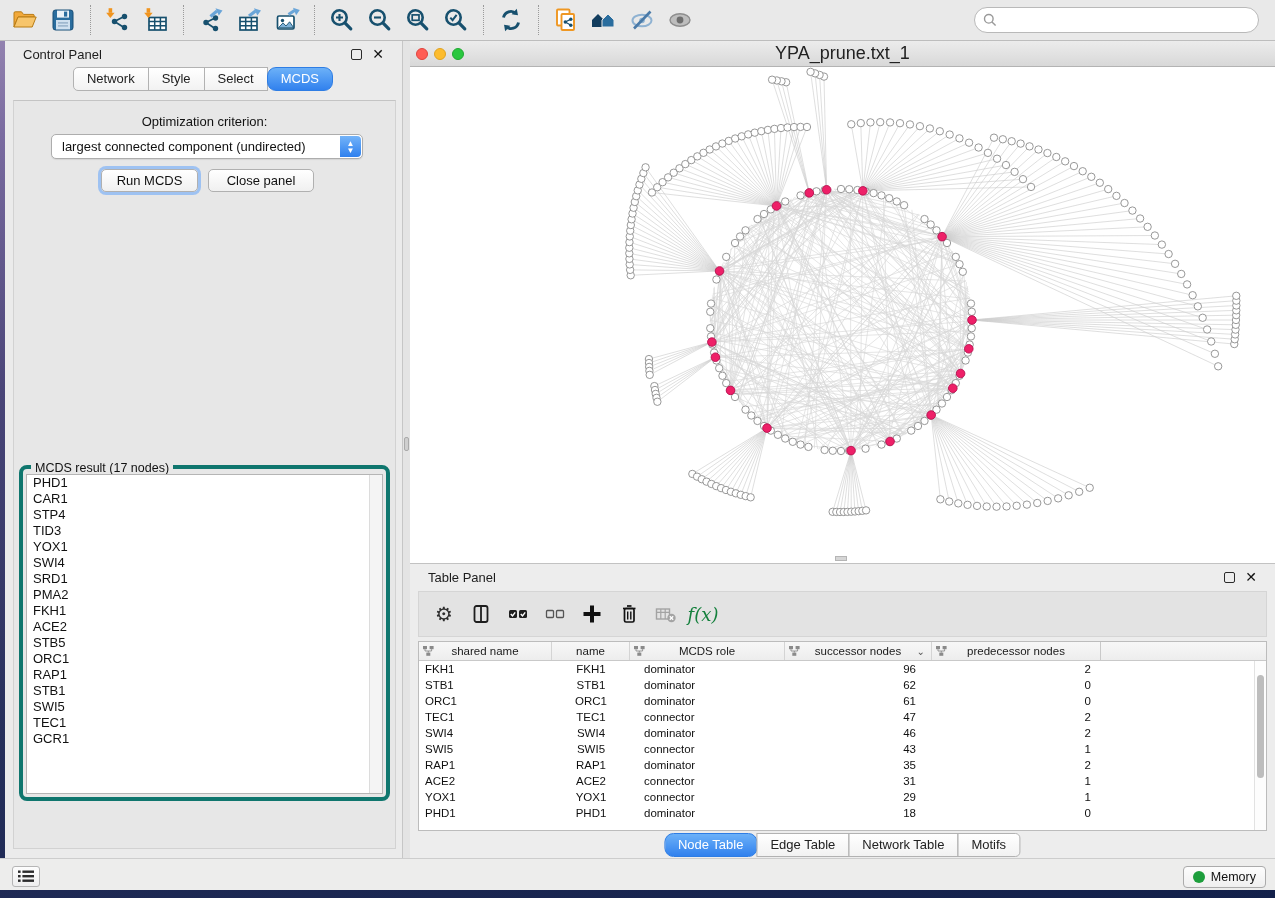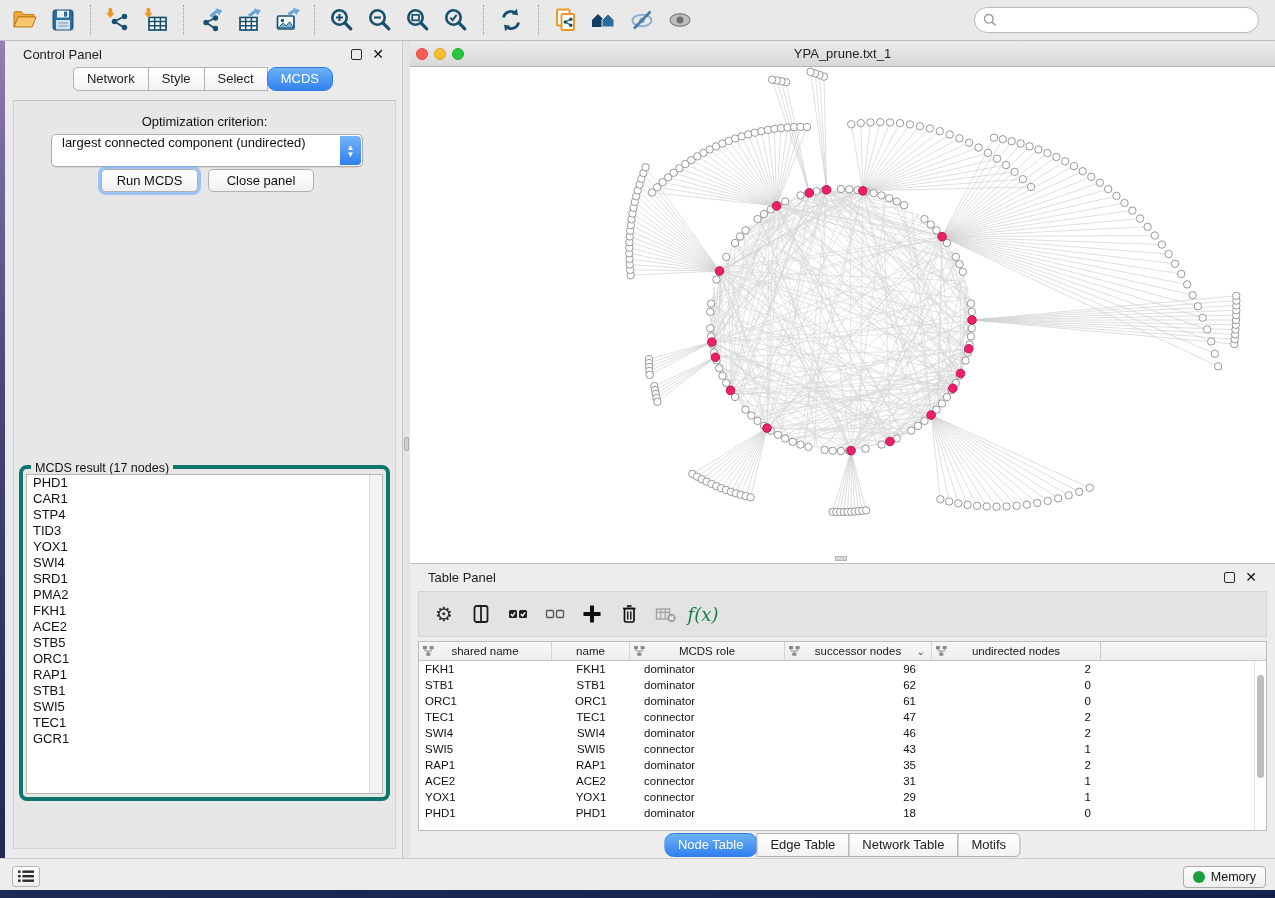--- a/index.html
+++ b/index.html
@@ -21,39 +21,39 @@
   .panel-hdr .spacer { flex:1; }
   .float-btn { width:11px; height:11px; border:1.6px solid #2b2b2b; border-radius:2px; margin-right:10px; }
   .close-btn { font-size:14px; font-weight:bold; color:#111; line-height:11px; }
   .seg-tabs { display:flex; justify-content:center; }
   .seg { font-size:13px; color:#222; background:linear-gradient(#ffffff,#f2f2f2); border:1px solid #b2b2b2; padding:3px 13px 4px; margin-left:-1px; }
   .seg.first { border-radius:5px 0 0 5px; }
   .seg.last { border-radius:0 5px 5px 0; }
   .seg.sel { background:linear-gradient(#6cb1f8,#3181ee); color:#fff; border-color:#2e7de4; border-radius:9px; }
   #cp-content { left:8px; top:59px; width:383px; height:749px; background:#e7e7e7; border:1px solid #d2d2d2; border-top-color:#c4c4c4; }
   #opt-label { top:13px; width:100%; text-align:center; font-size:13px; color:#111; }
-  #criterion { left:37px; top:33px; width:312px; height:33px; background:#fff; border:1px solid #adadad; border-radius:5px; font-size:13px; color:#111; display:flex; padding-left:10px; box-shadow:0 1px 1px rgba(0,0,0,.08); }
+  #criterion { left:37px; top:33px; width:312px; height:25px; background:#fff; border:1px solid #adadad; border-radius:5px; font-size:13px; color:#111; display:flex; align-items:center; padding-left:10px; box-shadow:0 1px 1px rgba(0,0,0,.08); }
   #criterion .stepper { position:absolute; right:1px; top:1px; bottom:1px; width:21px; border-radius:0 4px 4px 0; background:linear-gradient(#74b4f9,#2f80ee); color:#fff; display:flex; flex-direction:column; align-items:center; justify-content:center; font-size:8px; line-height:7px; }
   .mac-btn { height:23px; background:linear-gradient(#ffffff,#f0f0f0); border:1px solid #b0b0b0; border-radius:5px; font-size:13px; color:#111; display:flex; align-items:center; justify-content:center; }
   #run-btn { left:87px; top:68px; width:97px; box-shadow:0 0 0 3px rgba(110,170,250,.6); }
   #close-panel-btn { left:194px; top:68px; width:106px; }
   #result-group { left:5px; top:364px; width:371px; height:336px; border:4px solid #0f766e; border-radius:8px; }
   #result-title { position:absolute; top:-8px; left:8px; background:#e7e7e7; padding:0 4px; font-size:12.5px; color:#111; }
   #result-list { position:absolute; left:3px; top:5px; right:3px; bottom:3px; background:#fff; border:1px solid #b5b5b5; overflow:hidden; }
   #result-list .item { font-size:13px; color:#111; line-height:16px; padding-left:6px; }
   #result-scroll { position:absolute; right:0; top:0; bottom:0; width:13px; background:#f4f4f4; border-left:1px solid #dcdcdc; }
 
   
   #v-divider { left:403px; top:41px; width:7px; height:817px; background:#e4e4e4; }
   #v-handle { left:404px; top:437px; width:5px; height:14px; background:#cfcfcf; border:1px solid #aaa; border-radius:2px; }
 
   
   #net-titlebar { left:410px; top:41px; width:865px; height:26px; background:linear-gradient(#ececec,#d8d8d8); border-bottom:1px solid #b3b3b3; display:flex; align-items:center; }
   .light { width:12px; height:12px; border-radius:50%; margin-left:6px; }
-  #net-title { position:absolute; width:100%; text-align:center; font-size:13px; color:#222; }
+  #net-title { position:absolute; width:100%; text-align:center; font-size:18px; color:#222; }
   #net-canvas { left:410px; top:67px; width:865px; height:496px; background:#fff; }
   #net-handle { left:835px; top:556px; width:12px; height:5px; background:#d6d6d6; border:1px solid #b5b5b5; }
 
   
   #table-panel { left:410px; top:563px; width:865px; height:295px; background:#ededed; border-top:1px solid #c2c2c2; }
   #tp-toolbar { left:8px; top:27px; width:849px; height:46px; background:#e3e3e3; border:1px solid #d5d5d5; display:flex; align-items:center; padding-left:10px; }
   .tp-btn { width:30px; height:30px; display:flex; align-items:center; justify-content:center; margin-right:7px; }
   .fx { font-family:"DejaVu Serif",serif; font-style:italic; font-size:18px; color:#15803d; }
   #ntable { left:8px; top:77px; width:849px; height:190px; background:#fff; border:1px solid #bcbcbc; overflow:hidden; }
   #thead { display:flex; height:19px; background:linear-gradient(#f7f7f7,#ededed); border-bottom:1px solid #c9c9c9; }
@@ -1134,21 +1134,21 @@
         </div>
         <div class="th c5" style="border-right-color:#c9c9c9;">
           <span class="colicon"><svg width="11" height="10" viewBox="0 0 11 10">
                 <g fill="#8a8a8a">
                   <rect x="0" y="0" width="4" height="3.2"></rect>
                   <rect x="6.6" y="0" width="4" height="3.2"></rect>
                   <rect x="3.3" y="6.6" width="4" height="3.2"></rect>
                 </g>
                 <path d="M2 3.2 V5 H8.6 V3.2 M5.3 5 V6.6" stroke="#8a8a8a" fill="none" stroke-width="0.9"></path>
               </svg></span>
-          <span>undirected nodes</span>
+          <span>predecessor nodes</span>
         </div>
       </div>
       <div class="trow">
           <span class="td c1">FKH1</span>
           <span class="td c2">FKH1</span>
           <span class="td c3">dominator</span>
           <span class="td c4">96</span>
           <span class="td c5">2</span>
         </div>
       <div class="trow">

